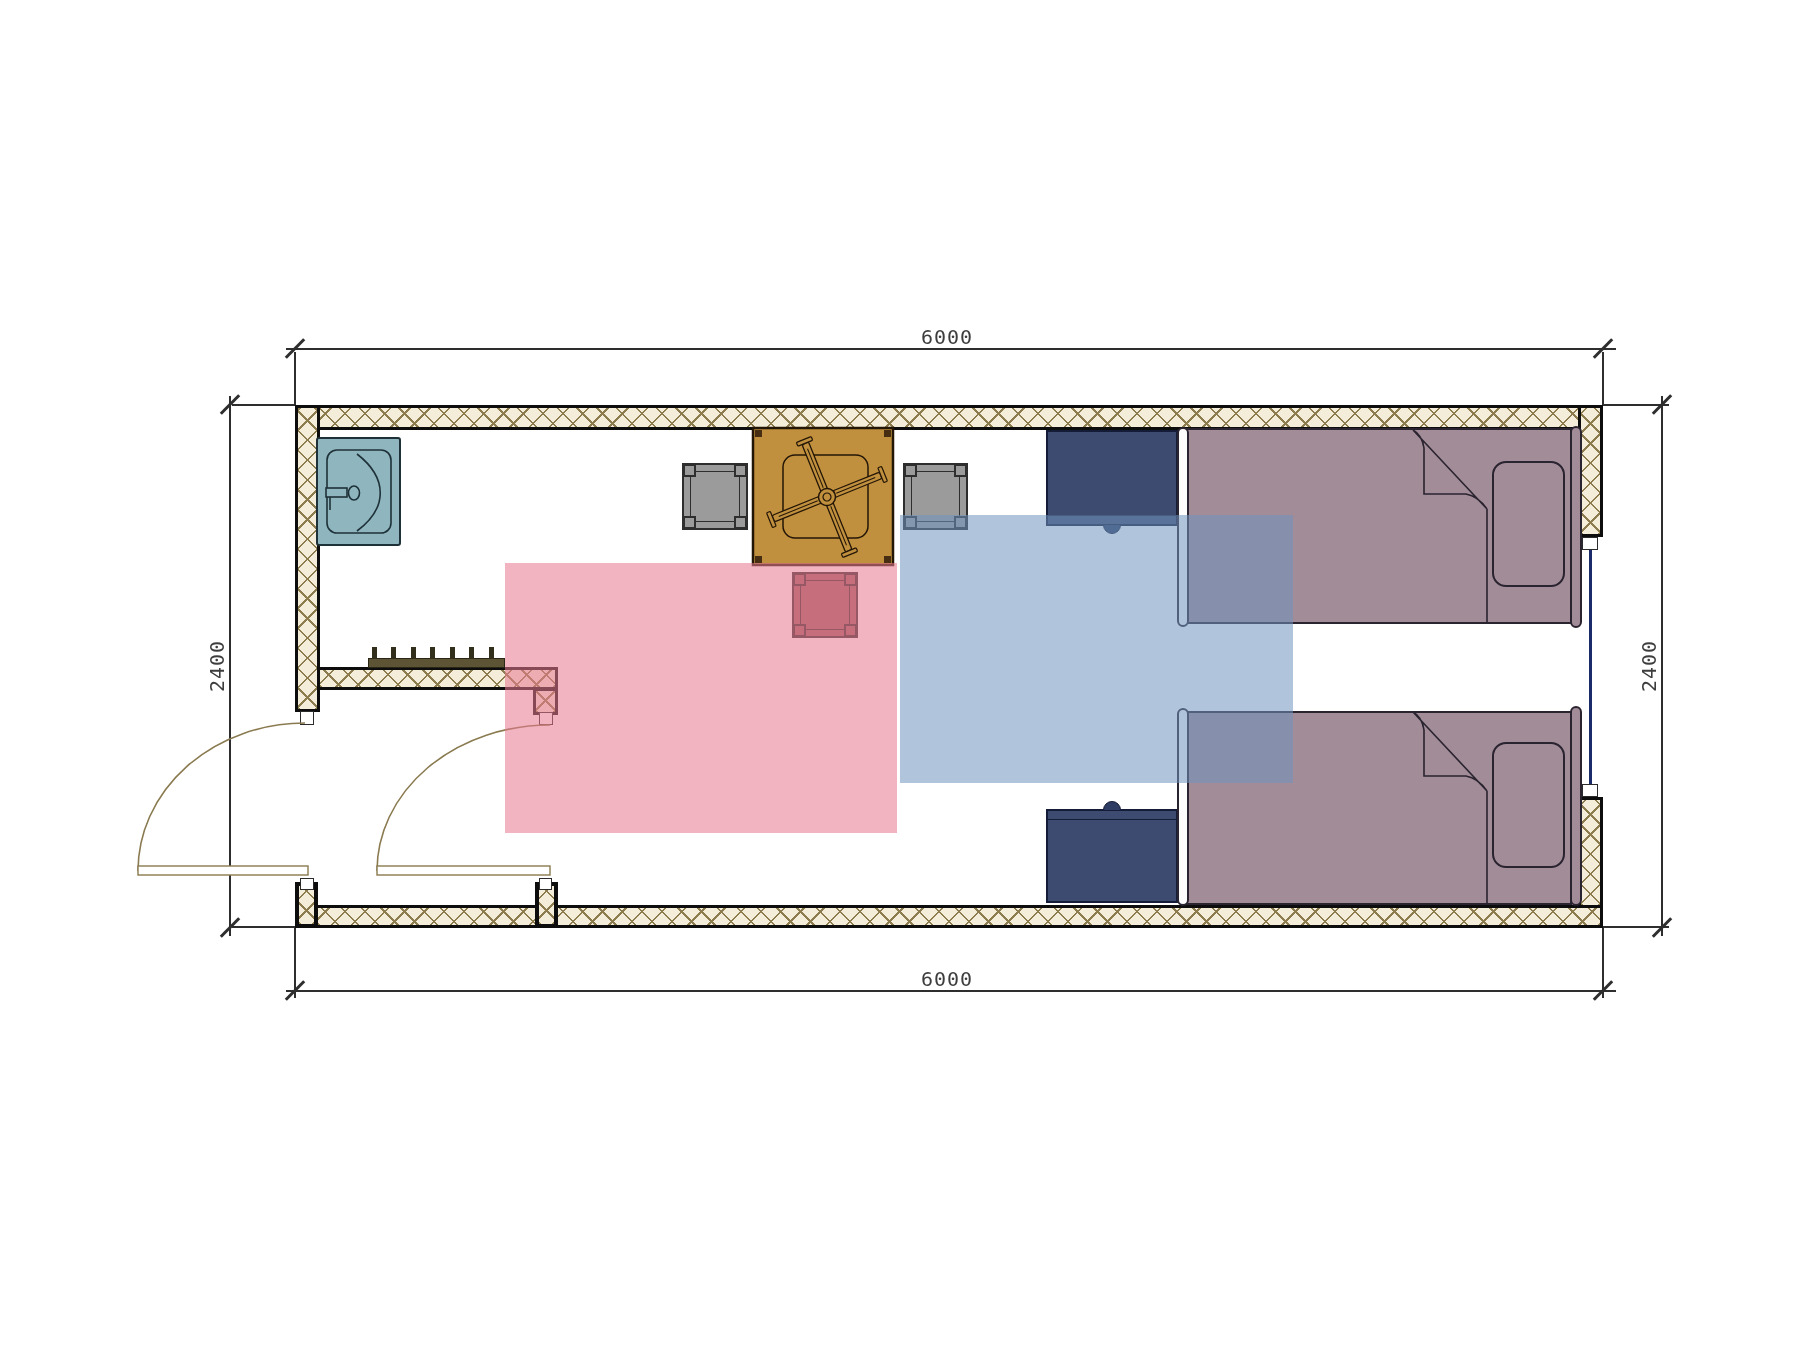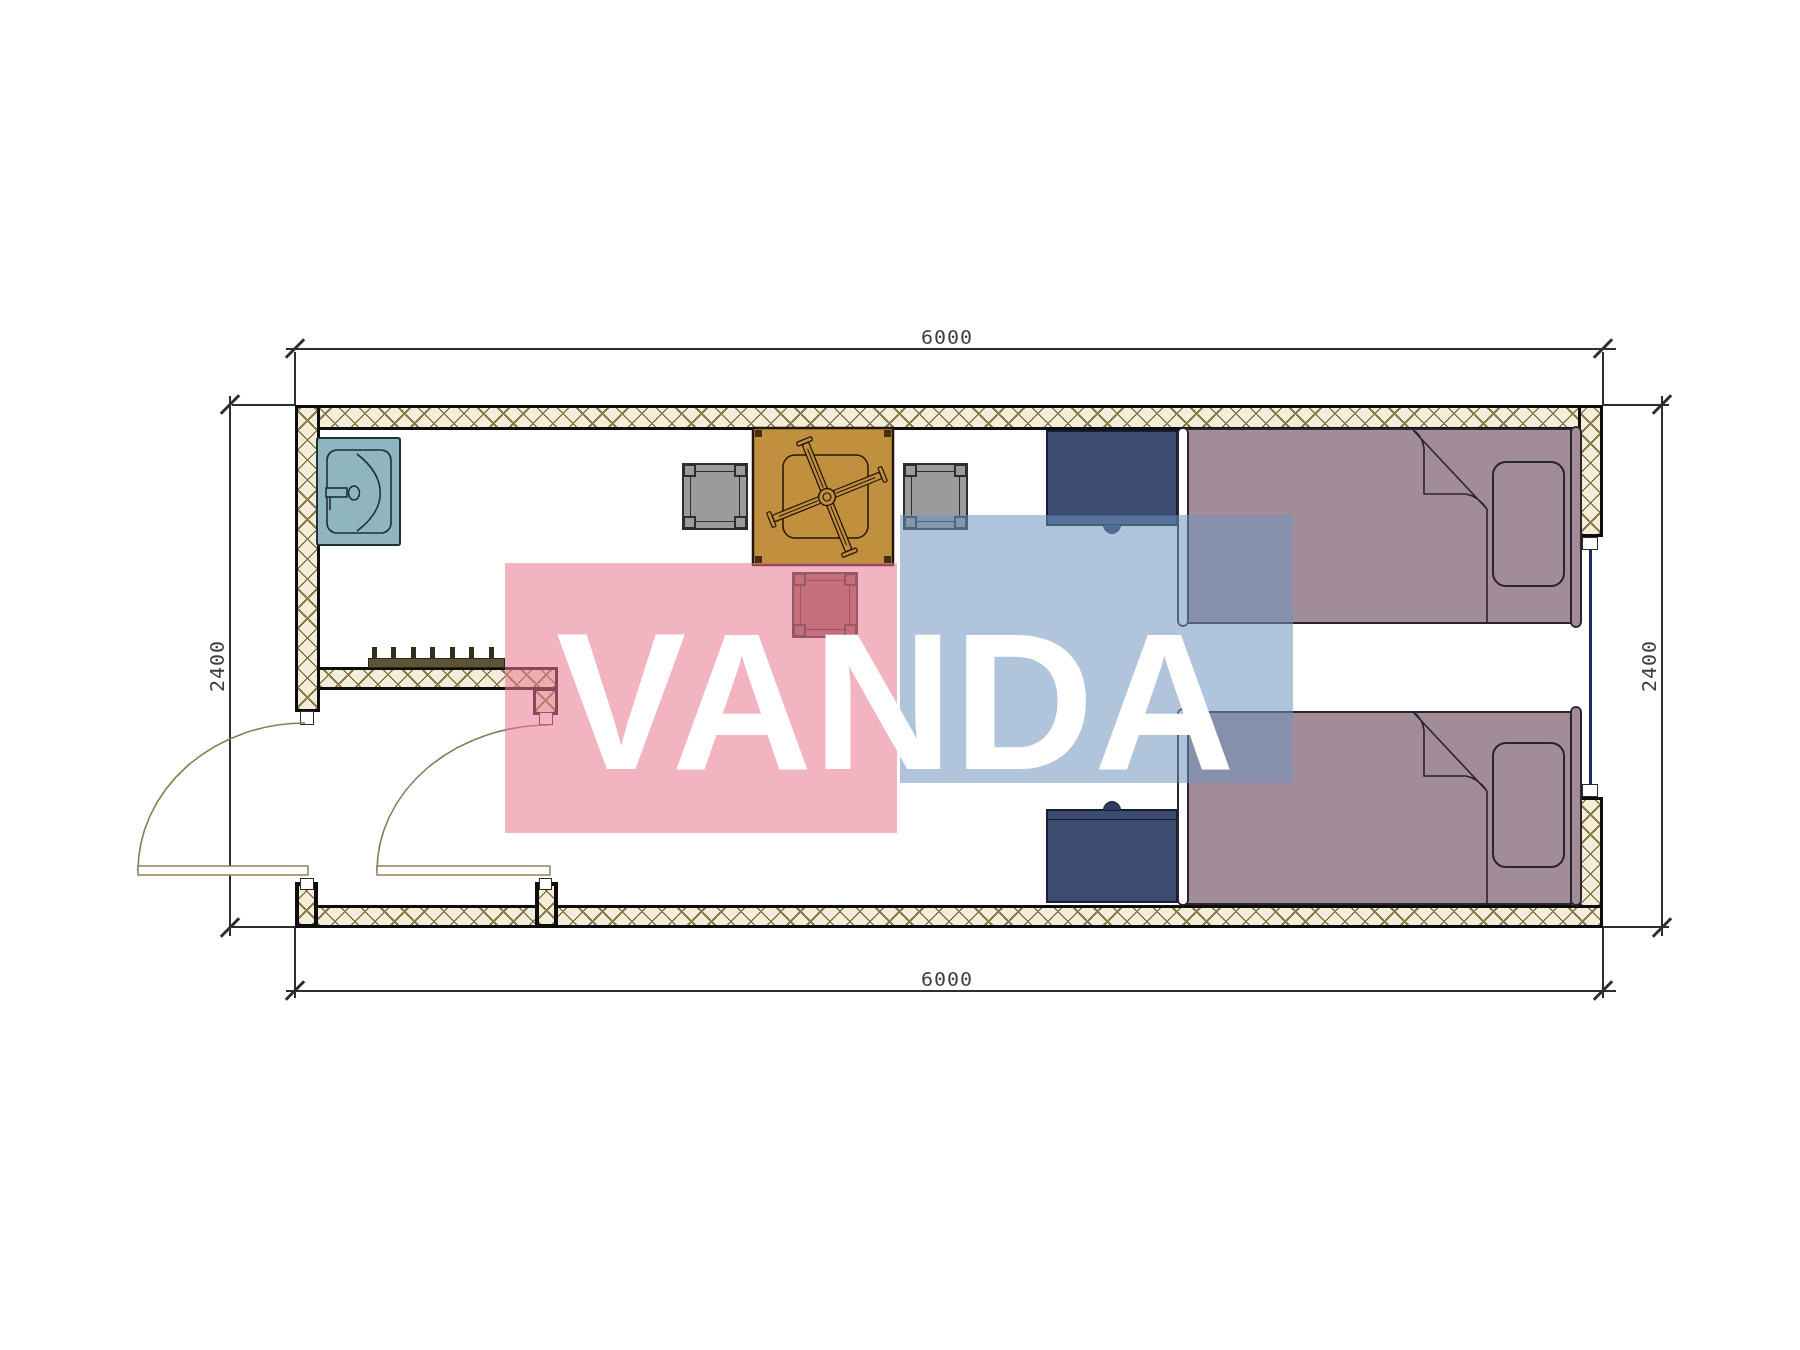--- a/index.html
+++ b/index.html
@@ -199,15 +199,14 @@
 
   <svg class="svg-el" style="left:100px;top:690px;z-index:7;" width="520" height="220" viewBox="0 0 520 220">
     <path d="M205,33 A167,148 0 0 0 38,181" fill="none" stroke="var(--door)" stroke-width="1.6"></path>
     <path d="M450,35 A173,146 0 0 0 277,181" fill="none" stroke="var(--door)" stroke-width="1.6"></path>
     <rect x="38" y="176" width="170" height="9" fill="#ffffff" stroke="var(--door)" stroke-width="1.4"></rect>
     <rect x="277" y="176" width="173" height="9" fill="#ffffff" stroke="var(--door)" stroke-width="1.4"></rect>
   </svg>
 
   <div class="wm-rect" style="left:505px;top:563px;width:392px;height:270px;background:var(--wm-pink);"></div>
   <div class="wm-rect" style="left:900px;top:515px;width:393px;height:268px;background:var(--wm-blue);"></div>
-  <div id="wm-text">VANDA</div>
 
 </div>
 
 </body></html>

